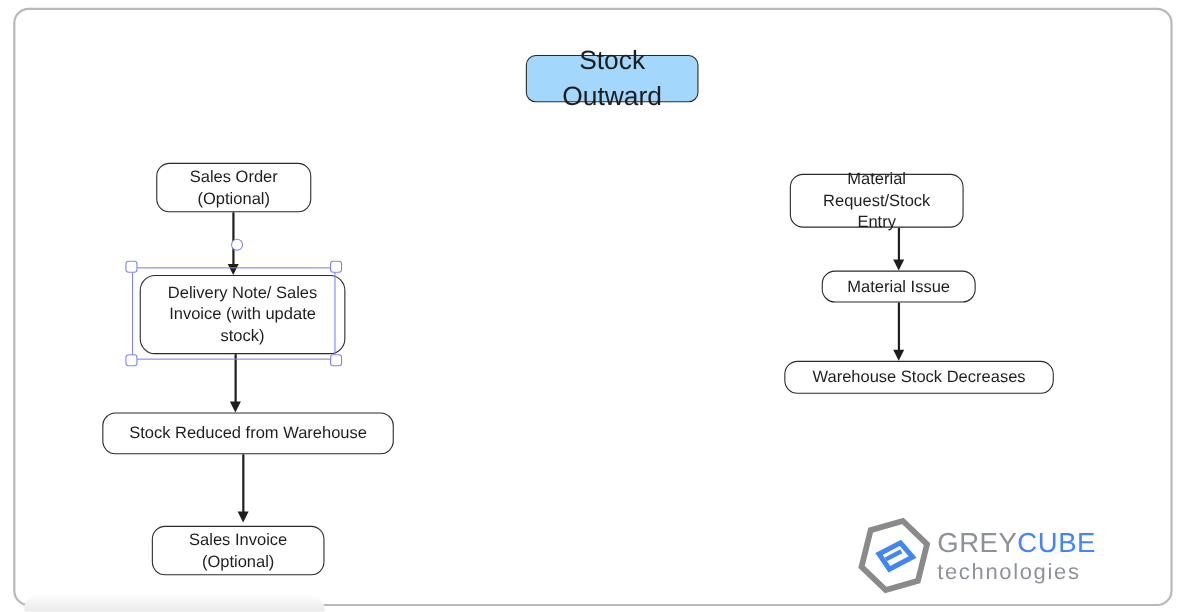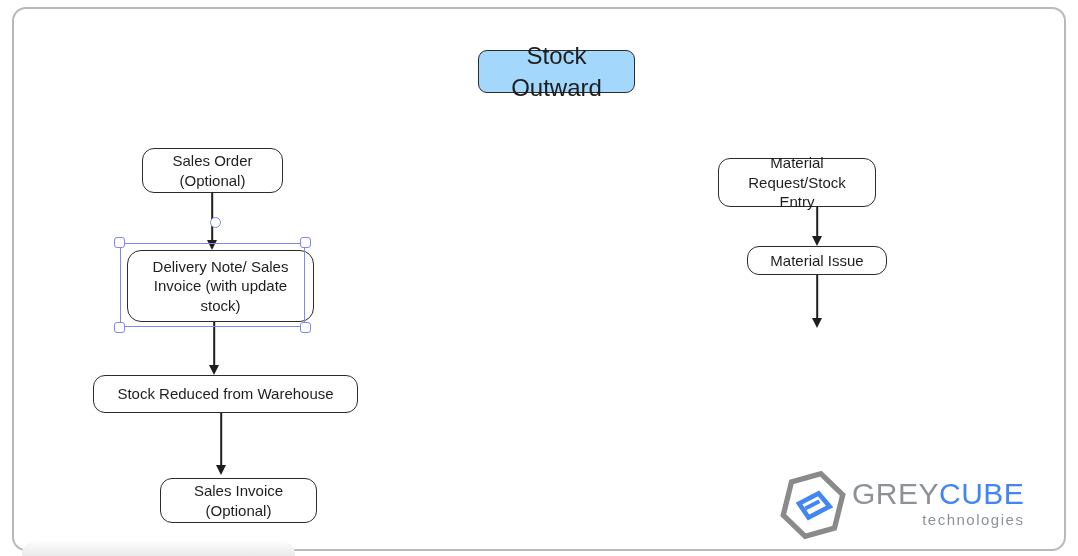--- a/index.html
+++ b/index.html
@@ -118,33 +118,33 @@
     top: 468px;
     display: flex;
     align-items: flex-start;
     z-index: 3;
   }
   .logo-text {
     margin-left: 6px;
     margin-top: 8px;
   }
   .logo-name {
-    font-size: 30px;
+    font-size: 25px;
     line-height: 36px;
     letter-spacing: 0.5px;
     white-space: nowrap;
   }
   .logo-name .grey { color: var(--logo-grey, #8d9299); }
   .logo-name .blue { color: var(--logo-blue, #4285f4); }
   .logo-tagline {
-    font-size: 15px;
+    font-size: 20px;
     line-height: 18px;
     letter-spacing: 1.5px;
     color: var(--logo-grey, #8d9299);
-    text-align: right;
+    text-align: left;
     margin-top: -1px;
   }
   .bottom-panel {
     position: absolute;
     left: 22px;
     top: 541px;
     width: 273px;
     height: 26px;
     border-radius: 14px;
     background: linear-gradient(#fdfdfd, #dcdcdc);
@@ -183,36 +183,37 @@
     <div class="head"></div>
   </div>
 
   <div class="node" style="left:93px; top:375px; width:265px; height:38px;text-align:center;">Stock Reduced from Warehouse</div>
 
   <div class="arrow" style="left:215px; top:413px; height:62px;">
     <div class="shaft"></div>
     <div class="head"></div>
   </div>
 
-  <div class="node" style="left:160px; top:478px; width:157px; height:45px;">Sales Invoice (Optional)</div>
+  <div class="node" style="left:138px; top:478px; width:157px; height:45px;">Sales Invoice (Optional)</div>
 
   <div class="node" style="left:718px; top:158px; width:158px; height:49px;">Material Request/Stock Entry</div>
 
   <div class="arrow" style="left:811px; top:207px; height:39px;">
     <div class="shaft"></div>
     <div class="head"></div>
   </div>
 
   <div class="node" style="left:747px; top:246px; width:140px; height:29px;">Material Issue</div>
 
   <div class="arrow" style="left:811px; top:275px; height:53px;">
     <div class="shaft"></div>
     <div class="head"></div>
   </div>
 
+  <div class="node" style="left:713px; top:328px; width:245px; height:30px;">Warehouse Stock Decreases</div>
 
   <div class="logo">
     <svg width="66" height="74" viewBox="0 0 100 110">
       <g transform="rotate(14 50 55)">
         <polygon points="50,6 90,29 90,81 50,104 10,81 10,29" fill="none" stroke="#8a8a8a" stroke-width="8"></polygon>
         <polygon points="29,58 54,36 75,51 48,75" fill="none" stroke="#4285f4" stroke-width="7"></polygon>
         <polyline points="40,63 58,47" fill="none" stroke="#4285f4" stroke-width="6"></polyline>
       </g>
     </svg>
     <div class="logo-text">

